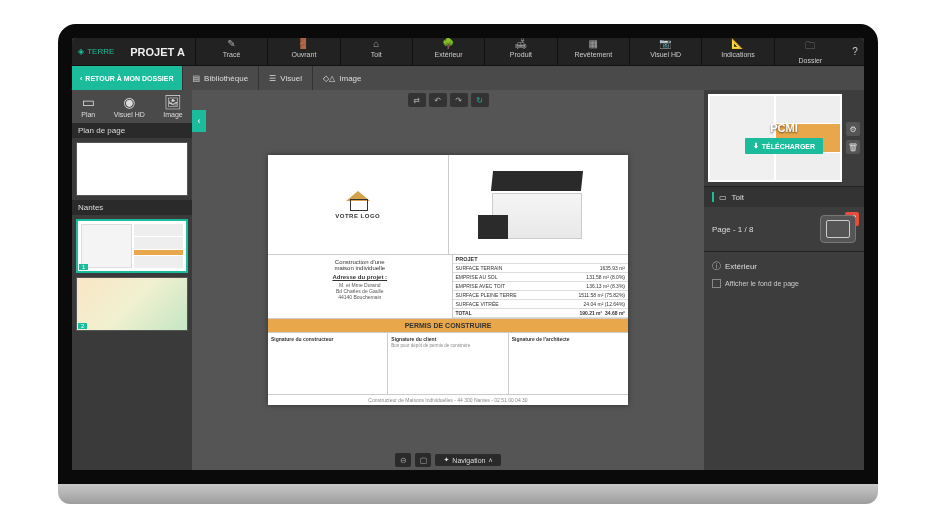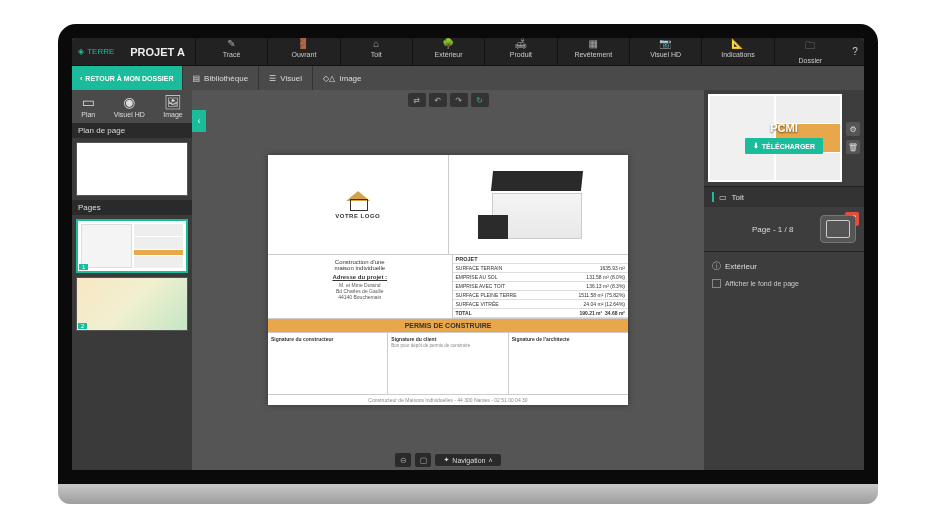--- a/index.html
+++ b/index.html
@@ -85,21 +85,21 @@
 .pv-thumb-inner .pb .pbar { background:#e8a74a; }
 .pv-side { display:flex; flex-direction:column; gap:4px; }
 .pv-ico { width:14px; height:14px; background:#555; color:#ddd; display:flex; align-items:center; justify-content:center; font-size:8px; cursor:pointer; border-radius:2px; }
 .pcmi-area { text-align:center; position:absolute; top:28px; left:0; right:0; display:flex; flex-direction:column; align-items:center; gap:4px; pointer-events:none; }
 .pcmi-title { color:#fff; font-size:11px; font-weight:bold; text-shadow:0 1px 2px rgba(0,0,0,.6); }
 .dl-btn { background:#1abc9c; color:#fff; padding:4px 8px; font-size:7px; font-weight:bold; display:inline-flex; align-items:center; gap:3px; cursor:pointer; pointer-events:auto; border-radius:1px; }
 .rp-sec { border-top:1px solid #222; }
 .rp-h { display:flex; align-items:center; gap:5px; padding:5px 8px; background:#333; font-size:8px; color:#ddd; }
 .rp-h .bar { width:2px; height:10px; background:#1abc9c; }
 .rp-body { padding:8px; display:flex; align-items:center; gap:8px; }
-.pg-label { font-size:8px; color:#ddd; flex:1;margin-left:40px; }
+.pg-label { font-size:8px; color:#ddd; flex:1; }
 .pg-prev { width:36px; height:28px; background:#555; border:1px solid #777; border-radius:4px; position:relative; display:flex; align-items:center; justify-content:center; }
 .pg-prev::after { content:""; width:22px; height:16px; border:1.5px solid #ccc; border-radius:2px; }
 .del { width:14px; height:14px; background:#e74c3c; color:#fff; display:flex; align-items:center; justify-content:center; font-size:8px; cursor:pointer; position:absolute; top:-3px; right:-3px; border-radius:2px; }
 .param-body { padding:8px; }
 .info-ico { color:#aaa; font-size:9px; margin-right:4px; }
 .param-title { font-size:8px; color:#ddd; margin-bottom:6px; display:flex; align-items:center; }
 .chk { display:flex; align-items:center; gap:4px; font-size:7px; color:#ccc; cursor:pointer; }
 .chk-box { width:9px; height:9px; border:1px solid #888; }
 </style>
 </head>
@@ -152,21 +152,21 @@
     <div class="leftpanel">
       <div class="tools3">
         <div class="tool3"><span class="ti">▭</span><span class="tl">Plan</span></div>
         <div class="tool3"><span class="ti">◉</span><span class="tl">Visuel HD</span></div>
         <div class="tool3"><span class="ti">🖼</span><span class="tl">Image</span></div>
       </div>
       <div class="section-h">Plan de page</div>
       <div class="thumbs">
         <div class="thumb"></div>
       </div>
-      <div class="section-h">Pages</div>
+      <div class="section-h">Nantes</div>
       <div class="thumbs">
         <div class="thumb sel">
           <div class="thumb-inner">
             <div class="ta"></div>
             <div class="tb">
                     <div></div>
                     <div></div>
                     <div class="bar"></div>
                     <div></div>
                   </div>

